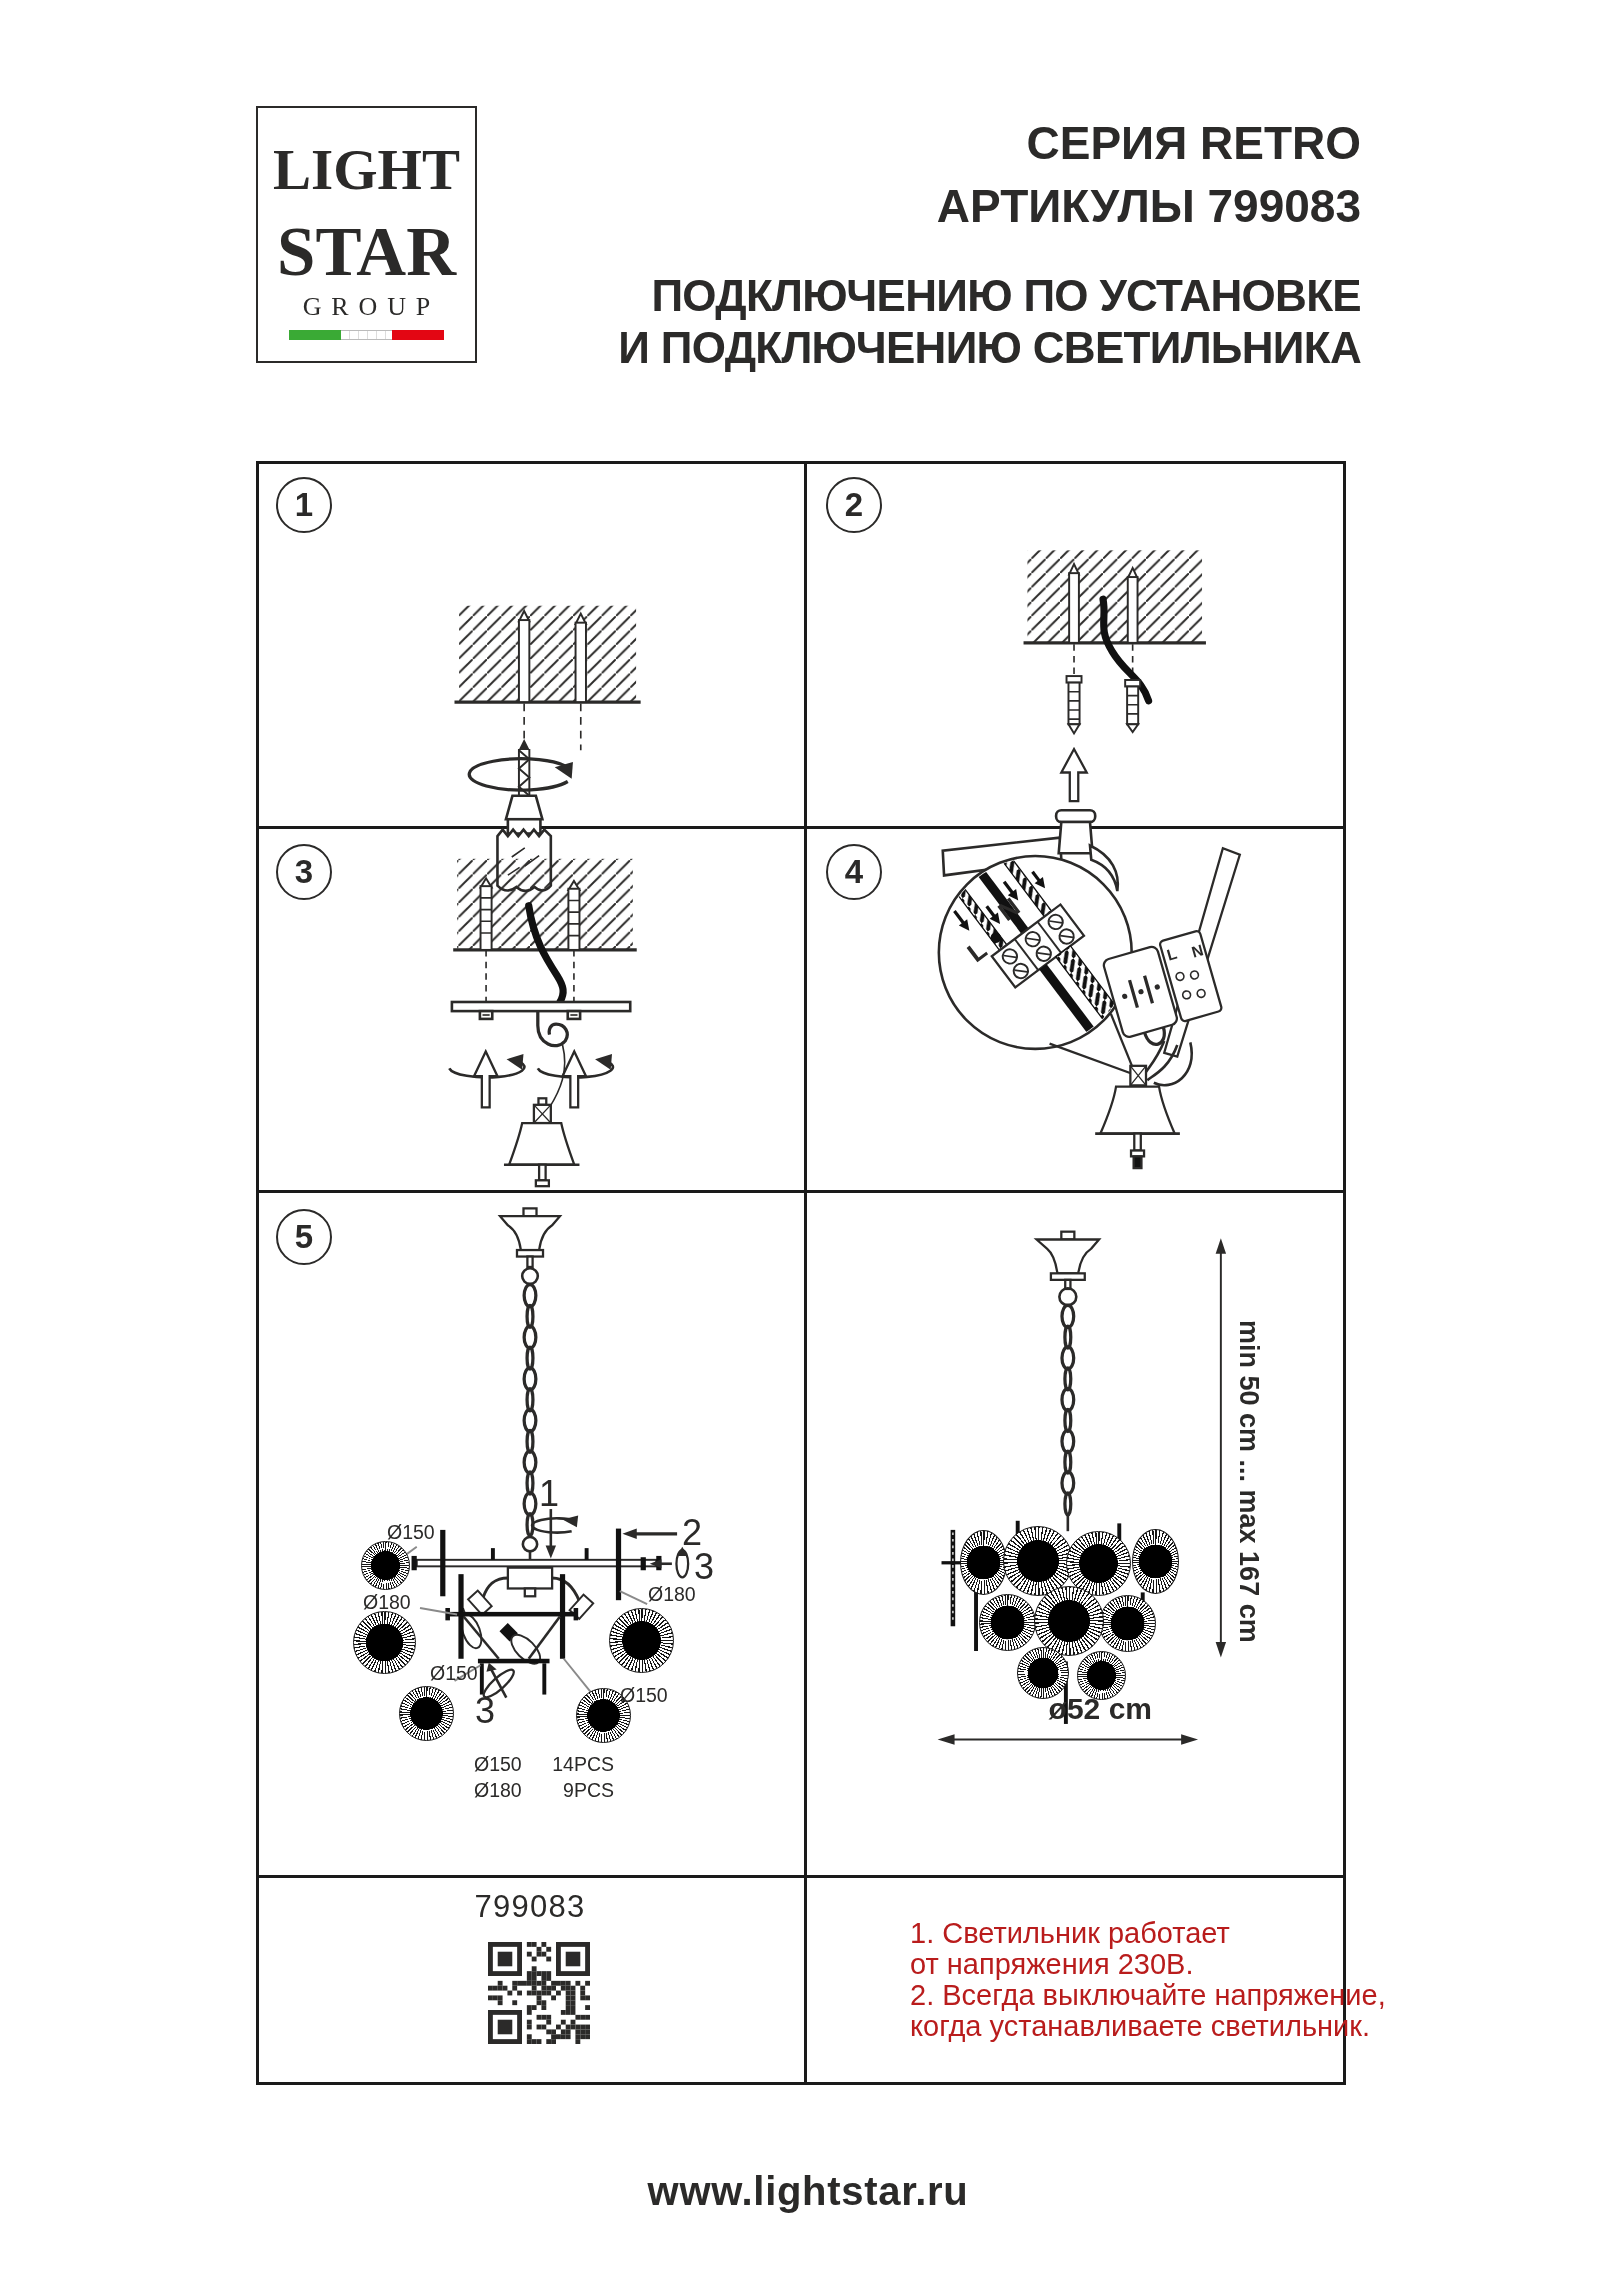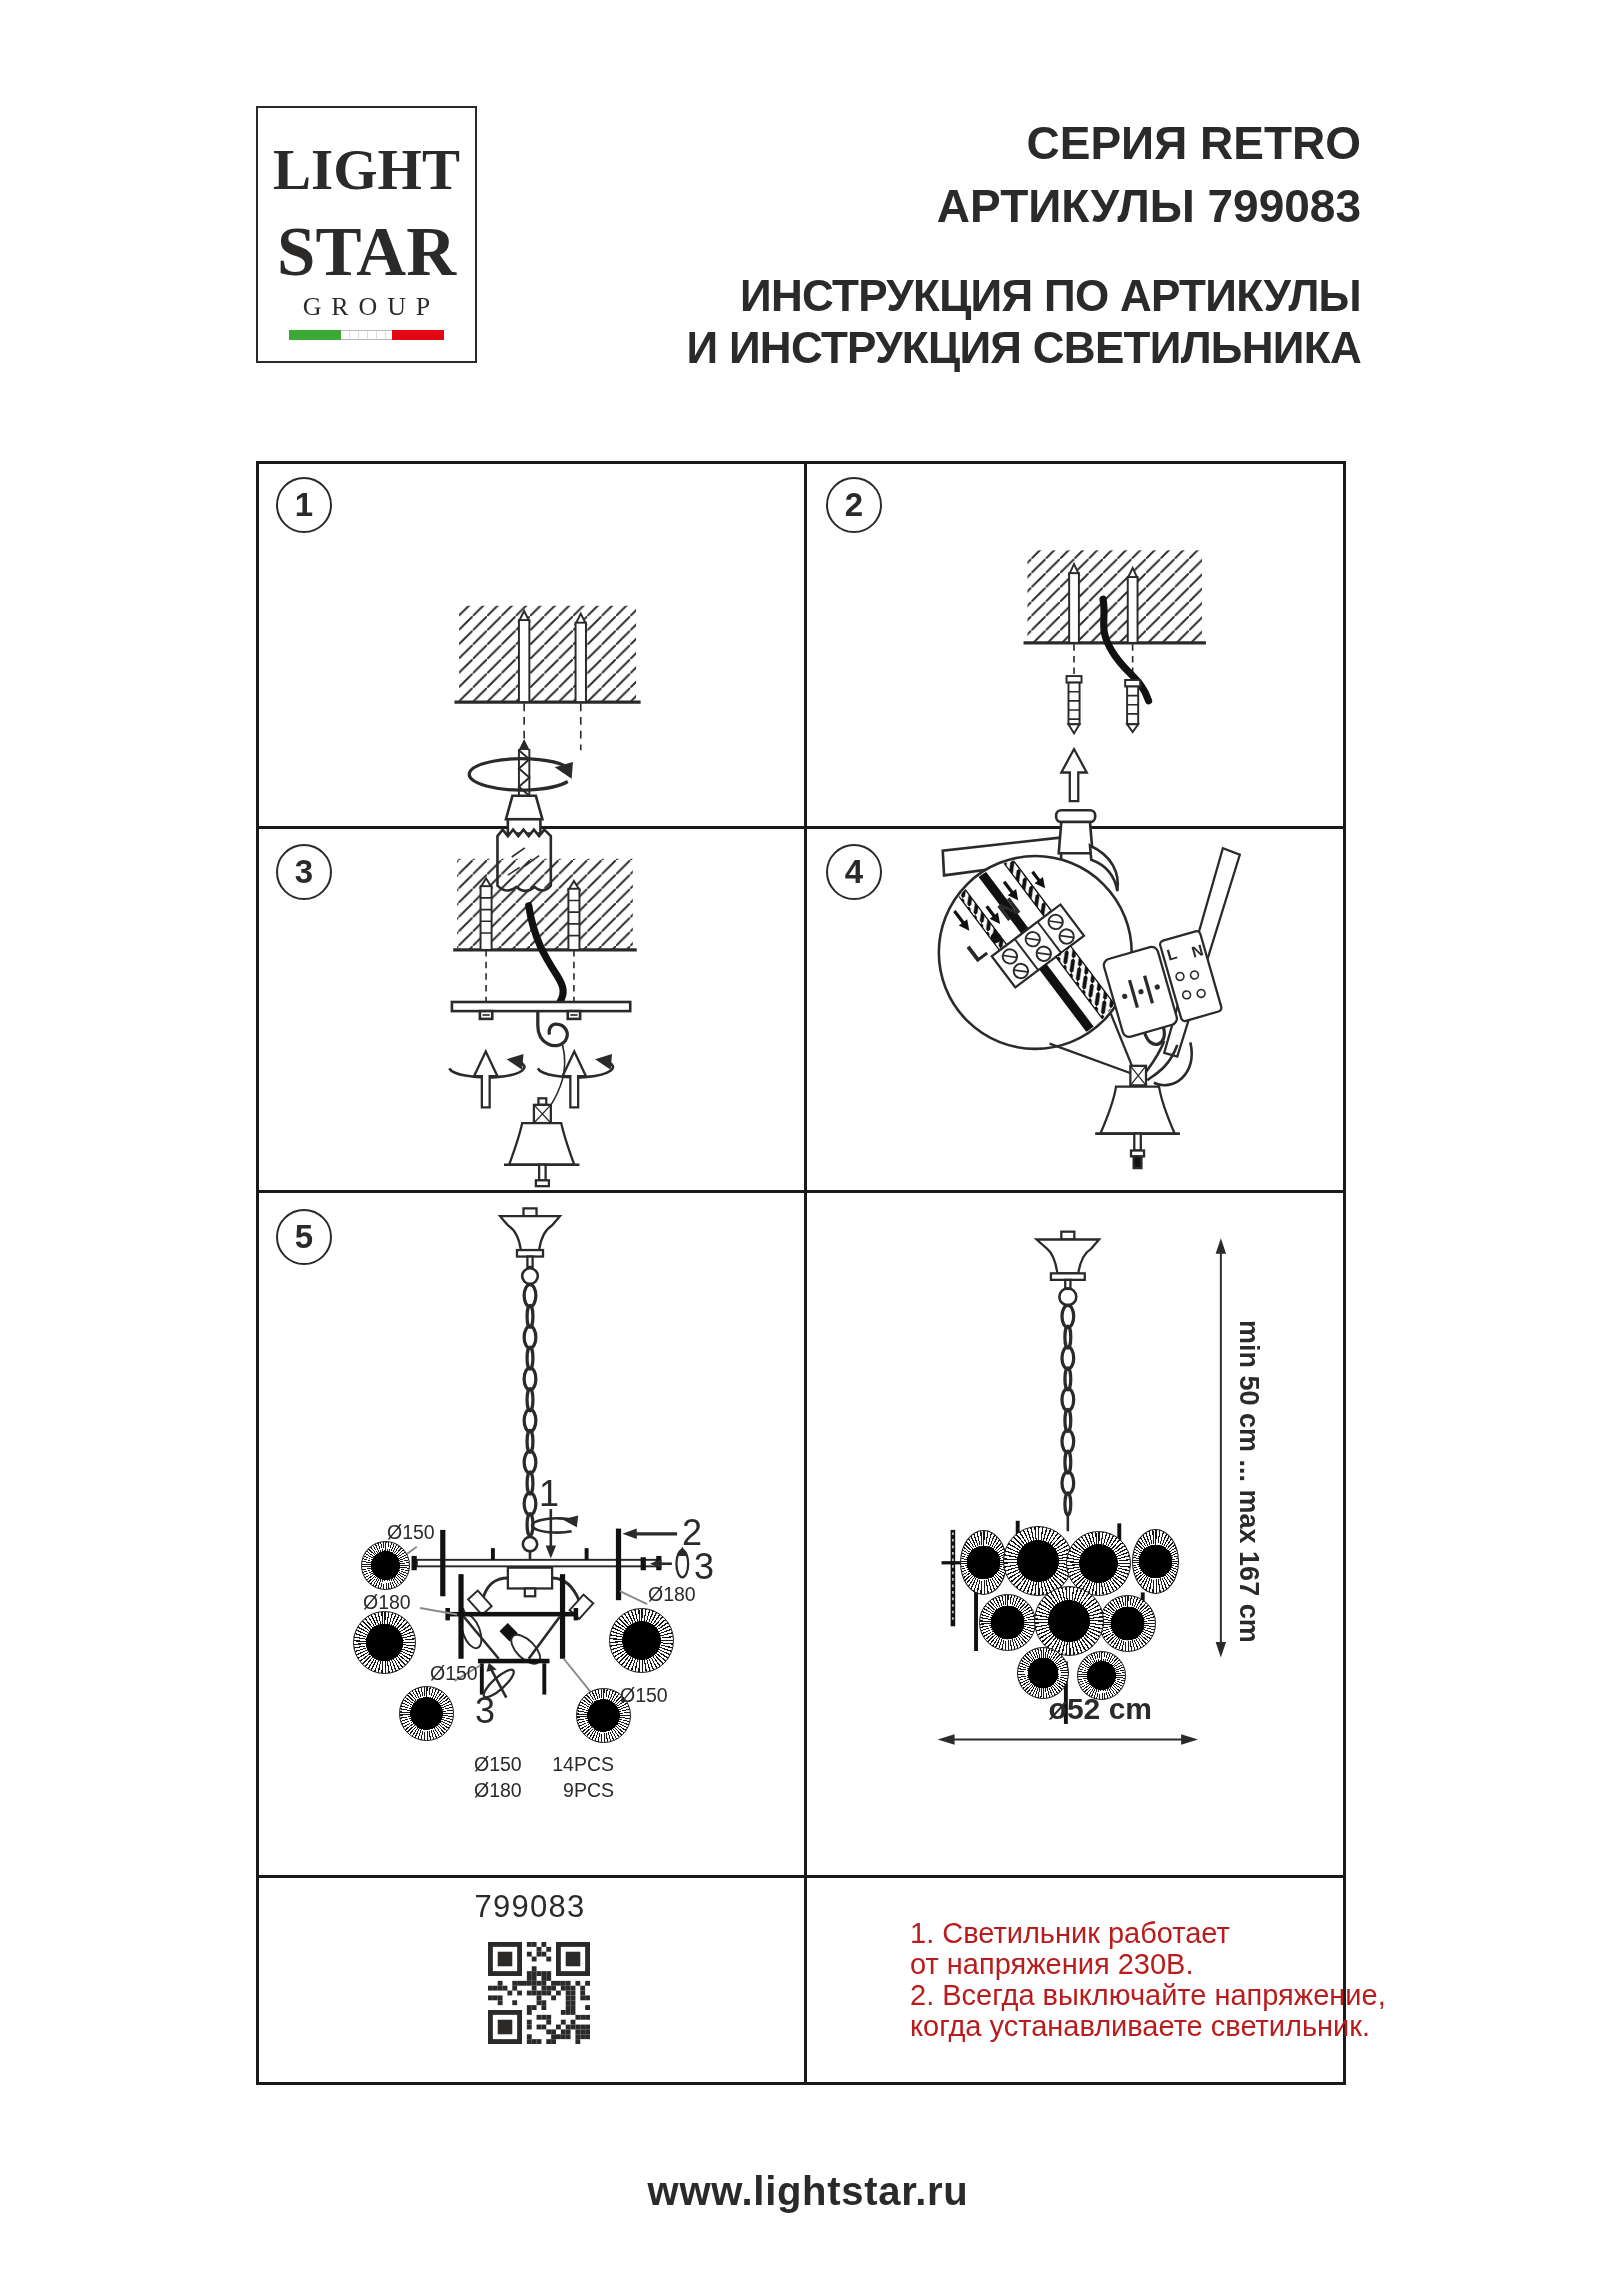--- a/index.html
+++ b/index.html
@@ -66,22 +66,22 @@
         <div class="w"></div>
         <div class="r" style="background:#e30613"></div>
     </div>
   </div>
 
   <div class="abs hdr hdr-a">
     <div>СЕРИЯ RETRO</div>
     <div>АРТИКУЛЫ 799083</div>
   </div>
   <div class="abs hdr hdr-b">
-    <div>ИНСТРУКЦИЯ ПО АРТИКУЛЫ</div>
-    <div>И ИНСТРУКЦИЯ СВЕТИЛЬНИКА</div>
+    <div>ПОДКЛЮЧЕНИЮ ПО УСТАНОВКЕ</div>
+    <div>И ПОДКЛЮЧЕНИЮ СВЕТИЛЬНИКА</div>
   </div>
 
   <div class="abs grid-frame"></div>
   <div class="abs hline" style="left:256px;top:826px;width:1090px;"></div>
   <div class="abs hline" style="left:256px;top:1190px;width:1090px;"></div>
   <div class="abs hline" style="left:256px;top:1875px;width:1090px;"></div>
   <div class="abs vline" style="left:804px;top:461px;height:1624px;"></div>
 
   <div class="abs step" style="left:276px;top:477px;">
       <span>1</span>

